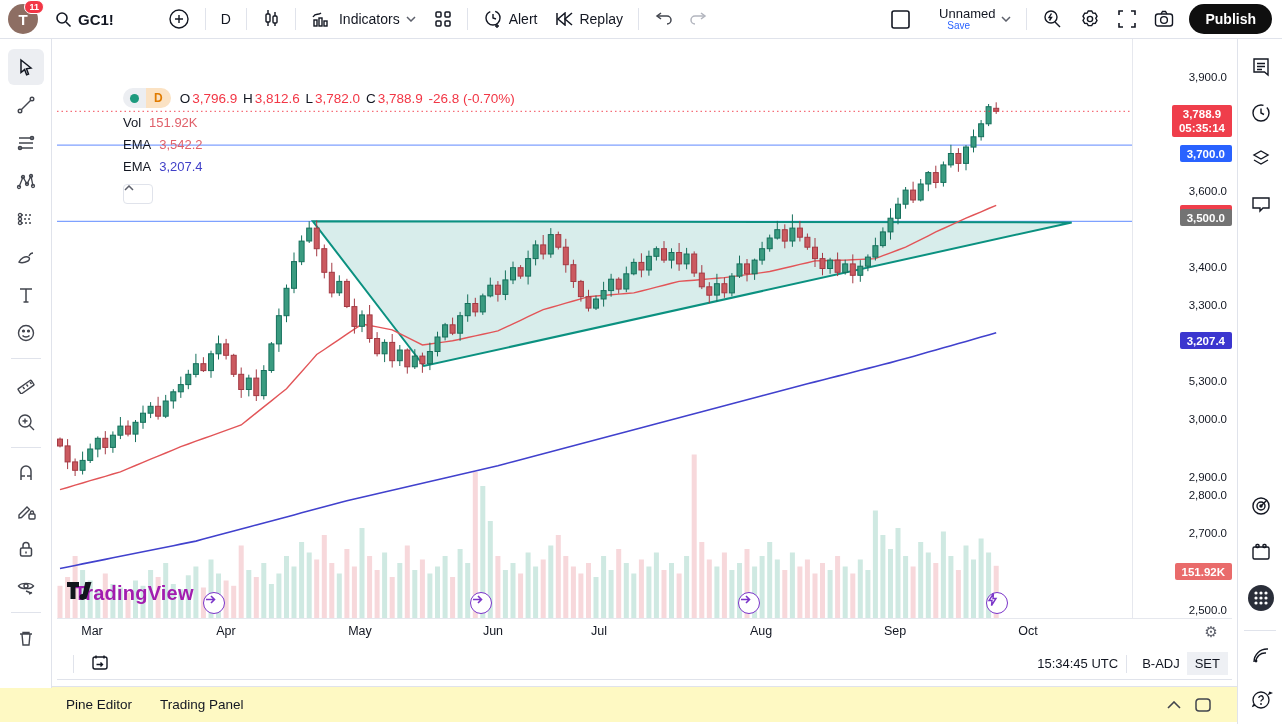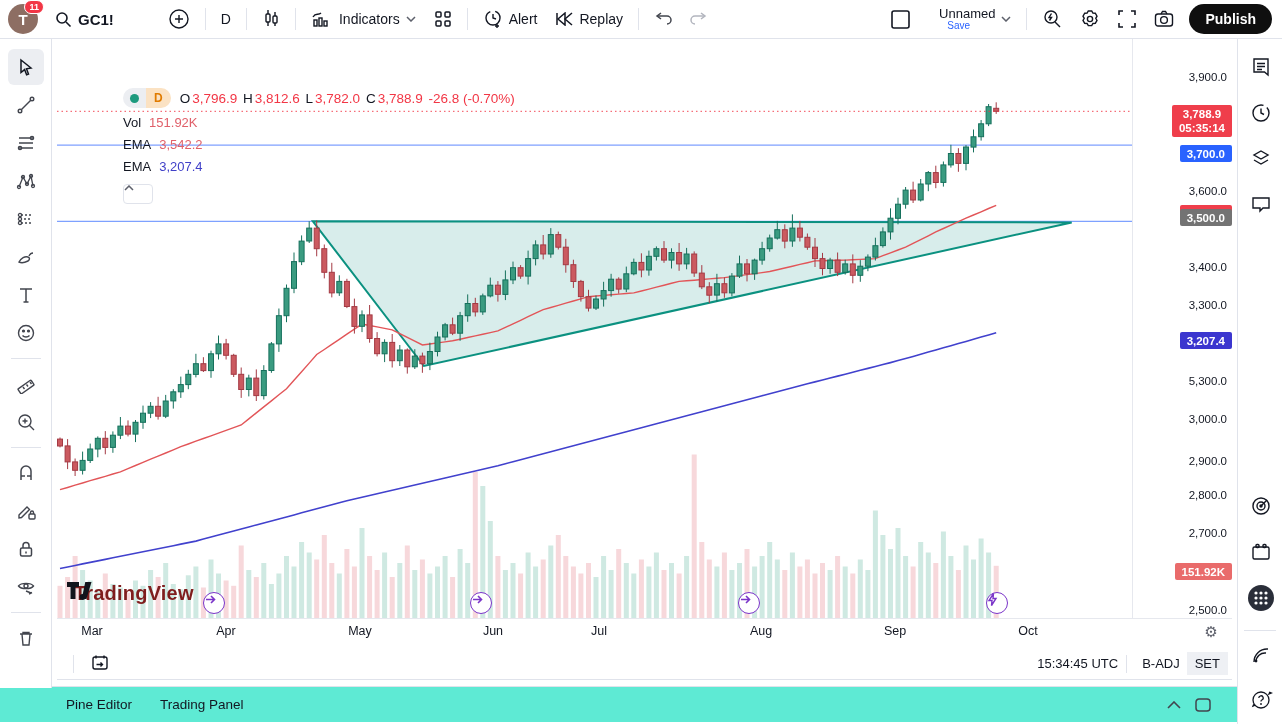--- a/index.html
+++ b/index.html
@@ -73,33 +73,33 @@
   .ohlc .lab { color:#131722; }
   .ohlc .val { color:#f23645; }
   .ind-row { margin-top:7px; font-size:13px; display:flex; gap:8px; align-items:center; cursor:pointer; }
   .ind-row .lab { color:#131722; }
   .v-red { color:#e0606a; } .v-blue { color:#4040c8; }
   .collapse-box { position:absolute; left:0px; top:96px; width:30px; height:20px; background:#fff;
     border:1px solid #e0e3eb; border-radius:4px; color:#5d606b; font-size:11px;
     display:flex; align-items:center; justify-content:center; cursor:pointer; }
 
   .watermark { position:absolute; left:10px; top:543px; display:flex; align-items:center; gap:7px; z-index:3; }
-  .watermark .txt { font-size:20px; font-weight:700; color:#7f1d1d; letter-spacing:.2px; }
+  .watermark .txt { font-size:20px; font-weight:700; color:#a21caf; letter-spacing:.2px; }
 
   
   .range-bar { position:absolute; left:57px; top:648px; width:1175px; height:32px; background:#fff;
     border-bottom:1px solid #e0e3eb; display:flex; align-items:center; z-index:20; font-size:13px; }
   .range-btn { padding:4px 8px; margin:0 1px; border-radius:5px; cursor:pointer; color:#131722; }
   .rb-sep { width:1px; height:18px; background:#e0e3eb; margin:0 8px; }
   .range-right { margin-left:auto; display:flex; align-items:center; }
   .clock { font-size:13px; color:#131722; cursor:pointer; }
   .adj { padding:4px 7px; cursor:pointer; }
   .set { padding:4px 8px; background:#eef0f4; border-radius:0; font-weight:500; cursor:pointer; margin-right:4px; }
 
-  .footer { position:absolute; left:0; top:686px; width:1237px; height:36px; background:#5eead4;
+  .footer { position:absolute; left:0; top:686px; width:1237px; height:36px; background:#fef9c3;
     border-top:1px solid #e0e3eb; display:flex; align-items:center; z-index:20;justify-content:space-between; }
   .foot-tab { font-size:13.5px; margin-left:28px; cursor:pointer; color:#131722; }
   .foot-tab:first-child { margin-left:66px; }
   .foot-right { margin-left:auto; display:flex; align-items:center; gap:14px; margin-right:26px; color:#42454e; }
   .foot-right .icon { cursor:pointer; }
 </style>
 </head>
 <body>
 
 <div class="app">
@@ -947,21 +947,21 @@
       </div>
   </div>
 
   <div class="price-axis" id="price-axis">
       <div class="p-tick" style="top:32px">3,900.0</div>
       <div class="p-tick" style="top:146px">3,600.0</div>
       <div class="p-tick" style="top:222px">3,400.0</div>
       <div class="p-tick" style="top:260px">3,300.0</div>
       <div class="p-tick" style="top:336px">5,300.0</div>
       <div class="p-tick" style="top:374px">3,000.0</div>
-      <div class="p-tick" style="top:416px">2,900.0</div>
+      <div class="p-tick" style="top:432px">2,900.0</div>
       <div class="p-tick" style="top:450px">2,800.0</div>
       <div class="p-tick" style="top:488px">2,700.0</div>
       <div class="p-tick" style="top:565px">2,500.0</div>
       <div class="p-badge" style="top:66px;background:#ef3e4b">3,788.9<br>05:35:14</div>
       <div class="p-badge" style="top:106px;background:#2962ff">3,700.0</div>
       <div class="p-badge" style="top:166px;background:#ef3e4b">3,542.2</div>
       <div class="p-badge" style="top:170px;background:#737373">3,500.0</div>
       <div class="p-badge" style="top:293px;background:#3b36cf">3,207.4</div>
       <div class="p-badge" style="top:524px;background:#e96b6b">151.92K</div>
     </div>

